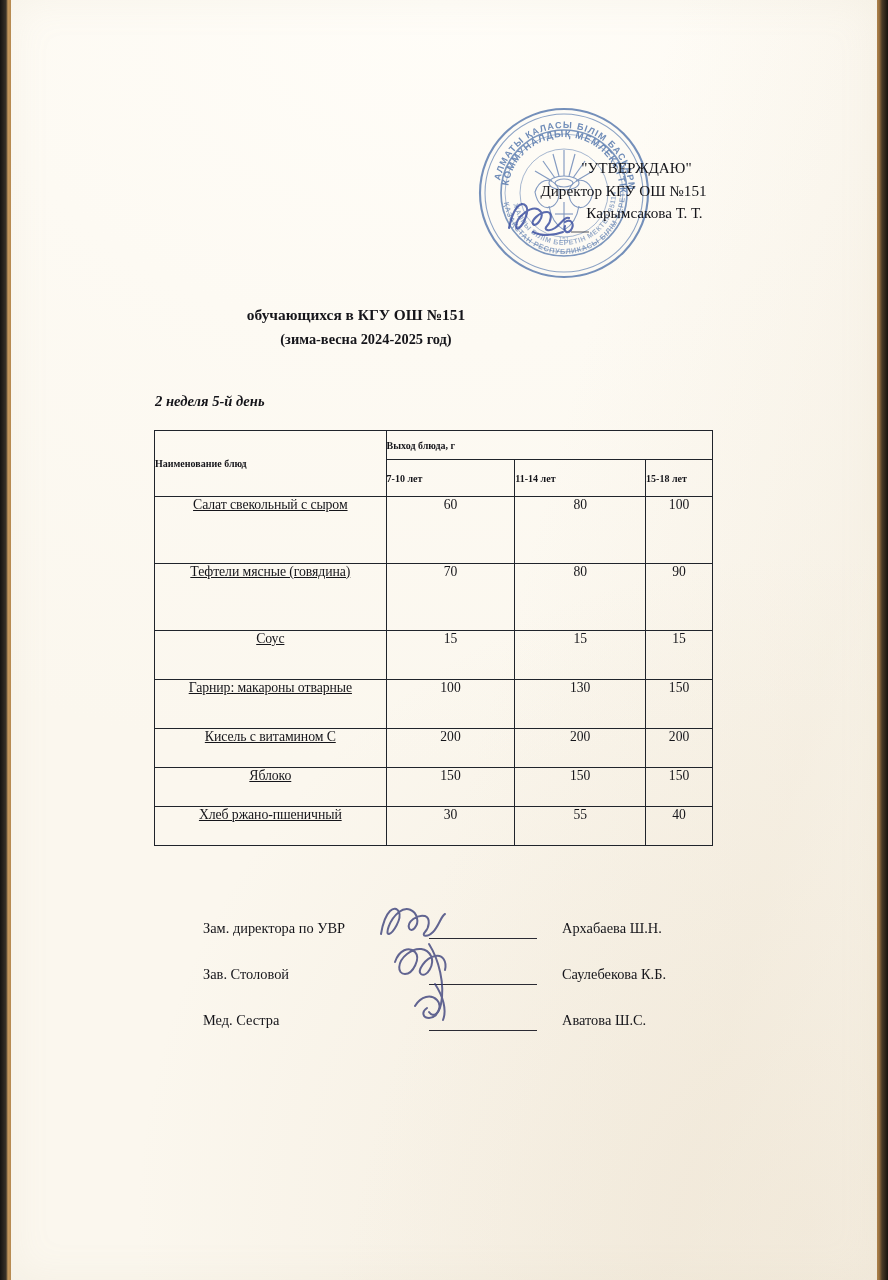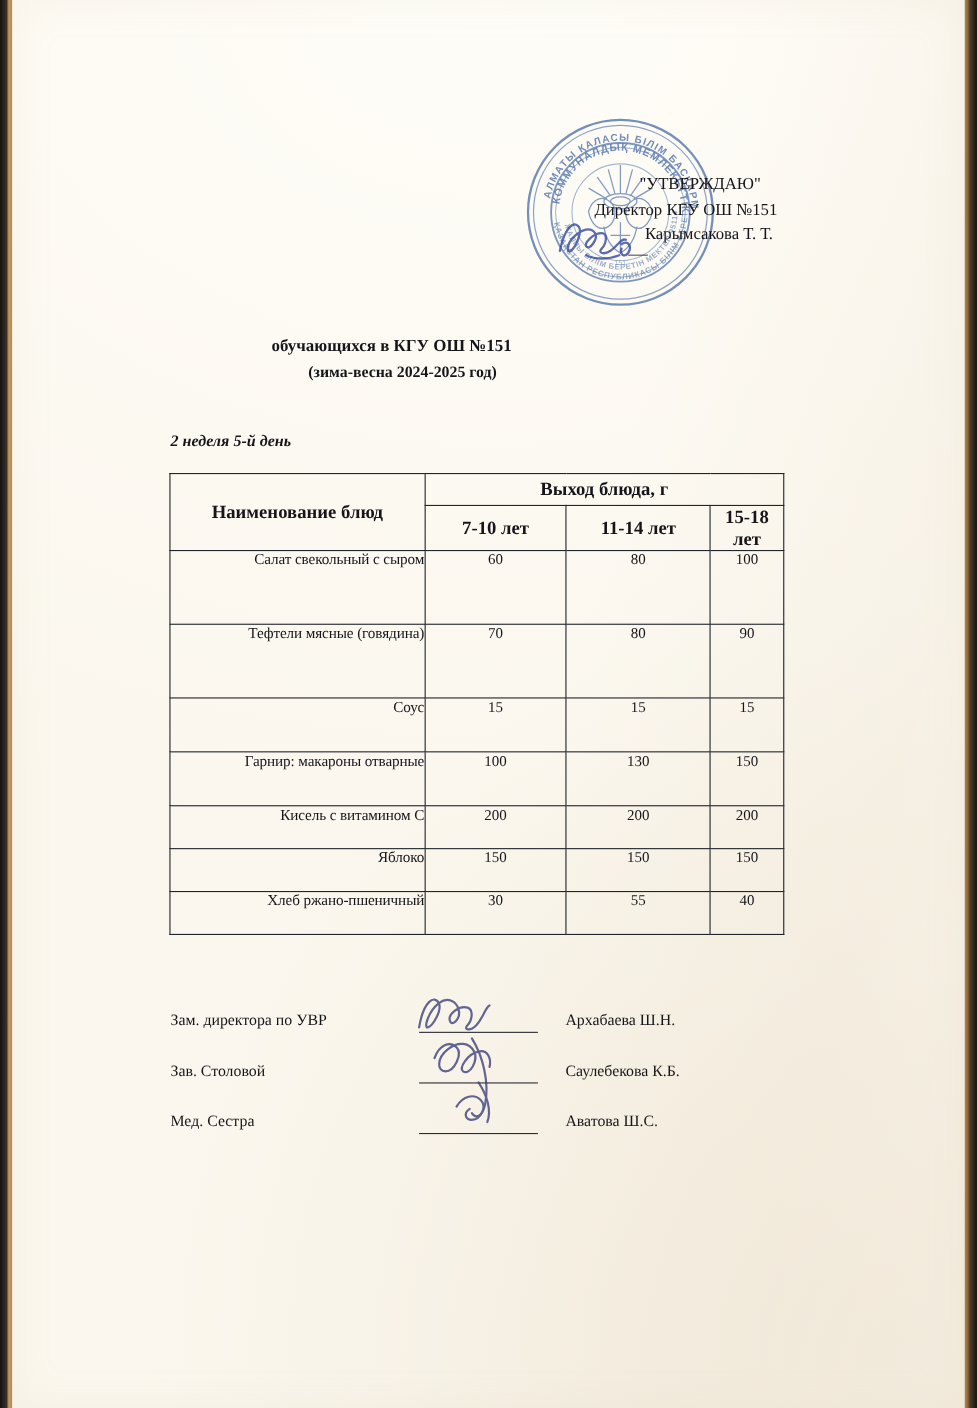--- a/index.html
+++ b/index.html
@@ -130,33 +130,34 @@
   #menu-table col.c-a1    { width: 129px; }
   #menu-table col.c-a2    { width: 131px; }
   #menu-table col.c-a3    { width: 67px;  }
 
   #menu-table th, #menu-table td {
     border: 1.15px solid #20242b;
     padding: 0;
   }
   #menu-table th {
     font-weight: bold;
-    text-align: center;
-    font-size: 17px;
+    text-align: left;
+    font-size: 10px;
   }
   th.th-group   { height: 28px; }
   th.th-name    { height: 64px; vertical-align: middle; }
   th.th-age     { height: 36px; }
 
   td.dish-name {
-    text-align: right;
+    text-align: center;
     padding: 4px 0 0 6px;
     vertical-align: top;
     font-size: 13.8px;
     letter-spacing: -0.1px;
+    text-decoration: underline;
   }
   td.qty {
     text-align: center;
     vertical-align: top;
     padding-top: 5px;
     font-size: 13.6px;
   }
   tr.r-tall td  { height: 66px; }
   tr.r-mid  td  { height: 48px; }
   tr.r-short td { height: 38px; margin-left: 27px; }
@@ -165,20 +166,21 @@
   #signature-section {
     position: absolute;
     left: 144px;
     top: 912px;
     width: 560px;
     font-size: 14.4px;
   }
   .sig-row {
     position: relative;
     height: 46px;
+    margin-left: 48px;
   }
   .sig-role {
     position: absolute;
     left: 0;
     top: 8px;
     white-space: nowrap;
   }
   .sig-line {
     position: absolute;
     left: 226px;

